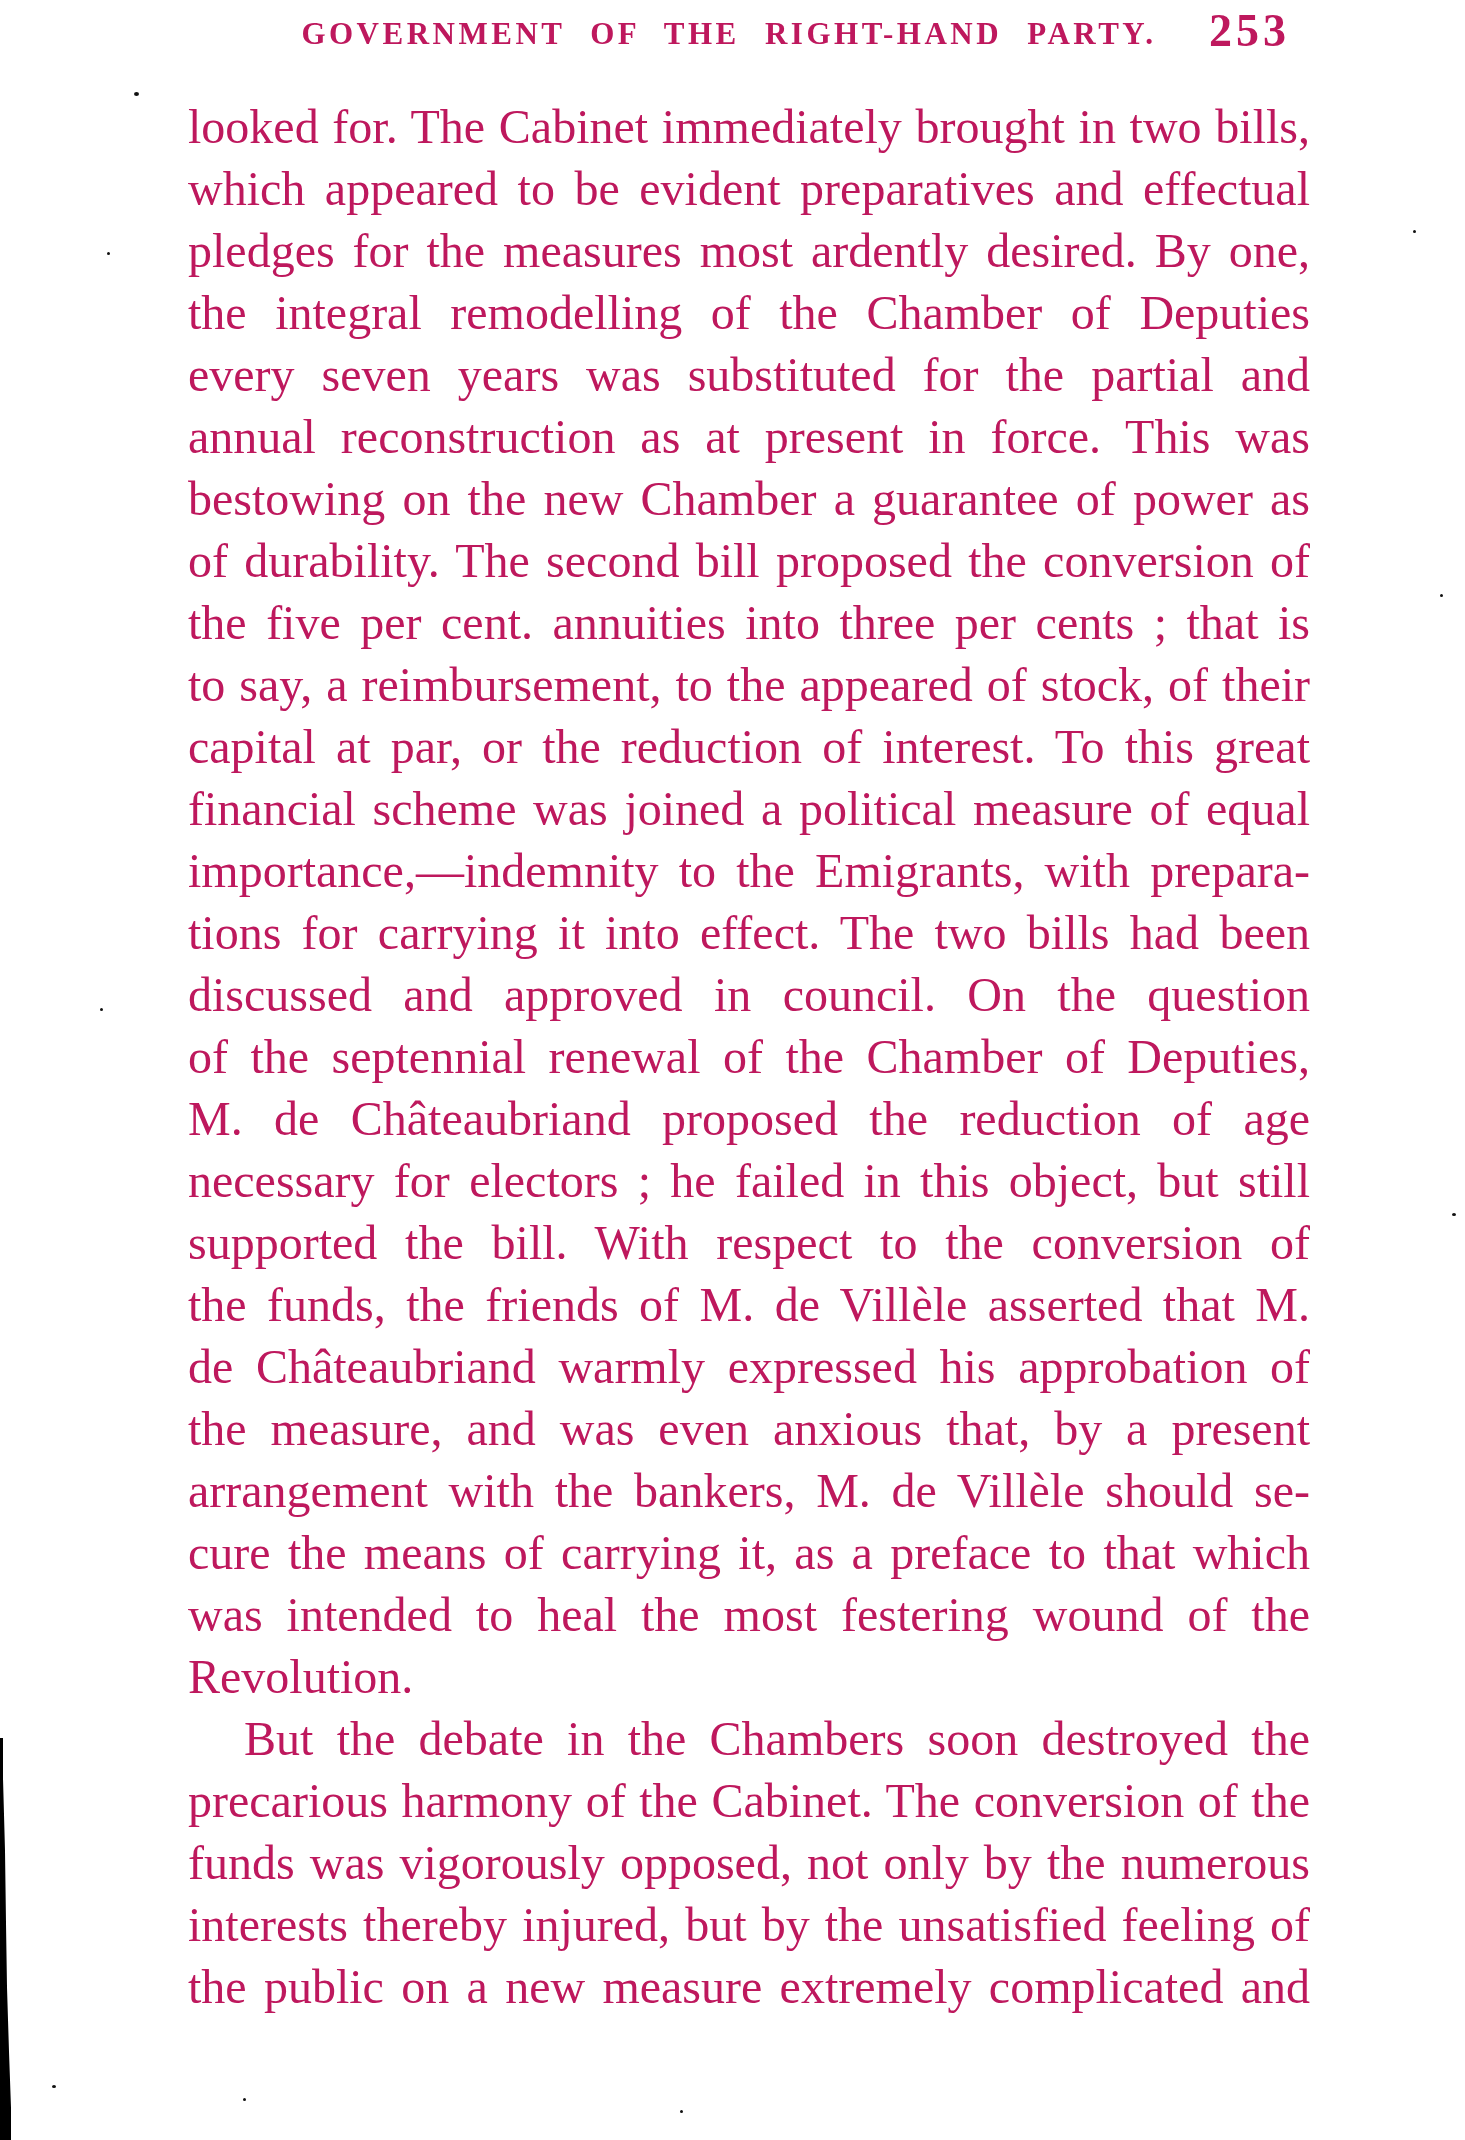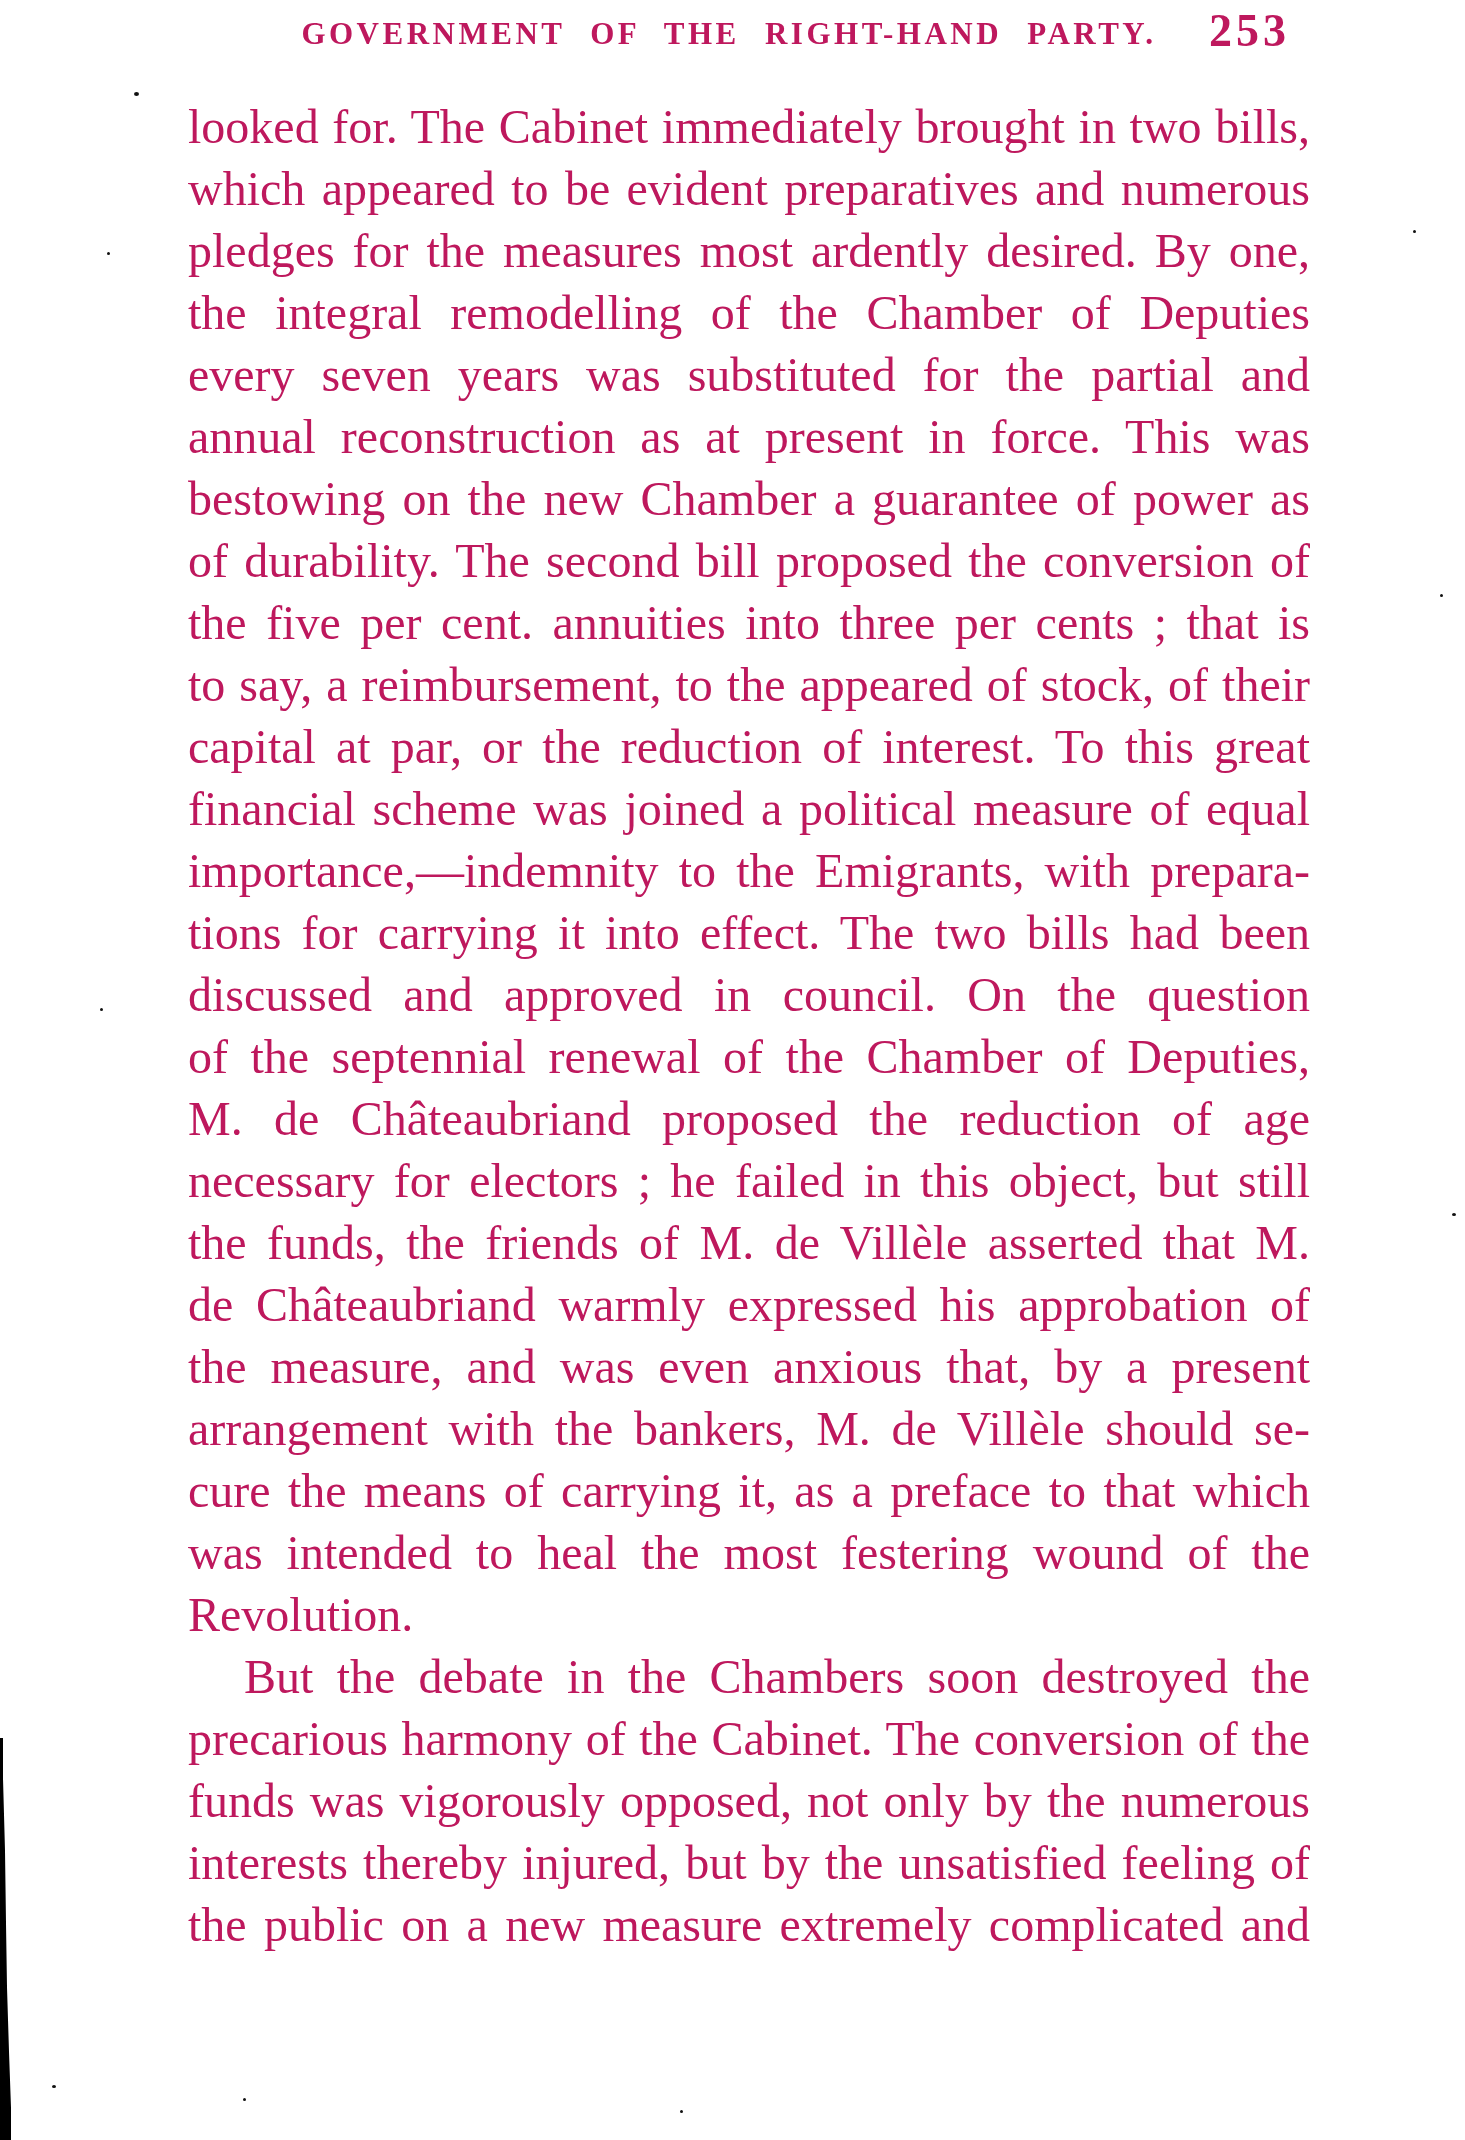--- a/index.html
+++ b/index.html
@@ -76,37 +76,38 @@
 
 <div class="page">
 
   <div class="running-header">
     <div class="header-title">GOVERNMENT OF THE RIGHT-HAND PARTY.</div>
     <div class="page-number">253</div>
   </div>
 
   <div class="page-body">
       <div class="line">looked for. The Cabinet immediately brought in two bills,</div>
-      <div class="line">which appeared to be evident preparatives and numerous</div>
+      <div class="line">which appeared to be evident preparatives and effectual</div>
       <div class="line">pledges for the measures most ardently desired. By one,</div>
       <div class="line">the integral remodelling of the Chamber of Deputies</div>
       <div class="line">every seven years was substituted for the partial and</div>
       <div class="line">annual reconstruction as at present in force. This was</div>
       <div class="line">bestowing on the new Chamber a guarantee of power as</div>
       <div class="line">of durability. The second bill proposed the conversion of</div>
       <div class="line">the five per cent. annuities into three per cents ; that is</div>
       <div class="line">to say, a reimbursement, to the appeared of stock, of their</div>
       <div class="line">capital at par, or the reduction of interest. To this great</div>
       <div class="line">financial scheme was joined a political measure of equal</div>
       <div class="line">importance,—indemnity to the Emigrants, with prepara-</div>
       <div class="line">tions for carrying it into effect. The two bills had been</div>
       <div class="line">discussed and approved in council. On the question</div>
       <div class="line">of the septennial renewal of the Chamber of Deputies,</div>
       <div class="line">M. de Châteaubriand proposed the reduction of age</div>
       <div class="line">necessary for electors ; he failed in this object, but still</div>
+      <div class="line">supported the bill. With respect to the conversion of</div>
       <div class="line">the funds, the friends of M. de Villèle asserted that M.</div>
       <div class="line">de Châteaubriand warmly expressed his approbation of</div>
       <div class="line">the measure, and was even anxious that, by a present</div>
       <div class="line">arrangement with the bankers, M. de Villèle should se-</div>
       <div class="line">cure the means of carrying it, as a preface to that which</div>
       <div class="line">was intended to heal the most festering wound of the</div>
       <div class="line flush-left">Revolution.</div>
       <div class="line indent">But the debate in the Chambers soon destroyed the</div>
       <div class="line">precarious harmony of the Cabinet. The conversion of the</div>
       <div class="line">funds was vigorously opposed, not only by the numerous</div>

